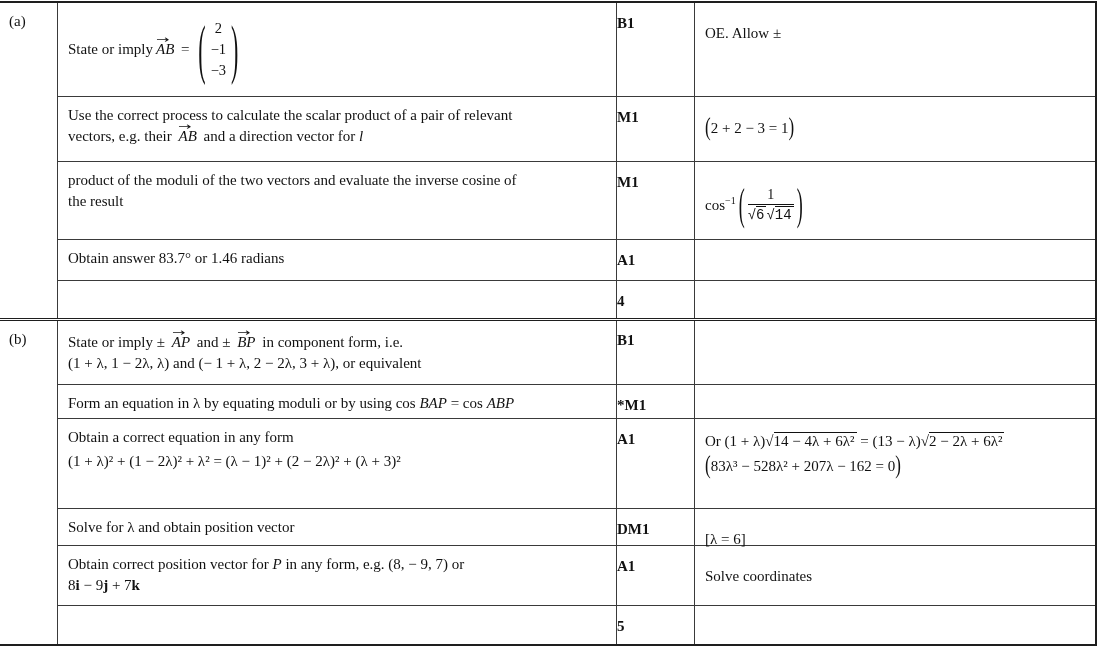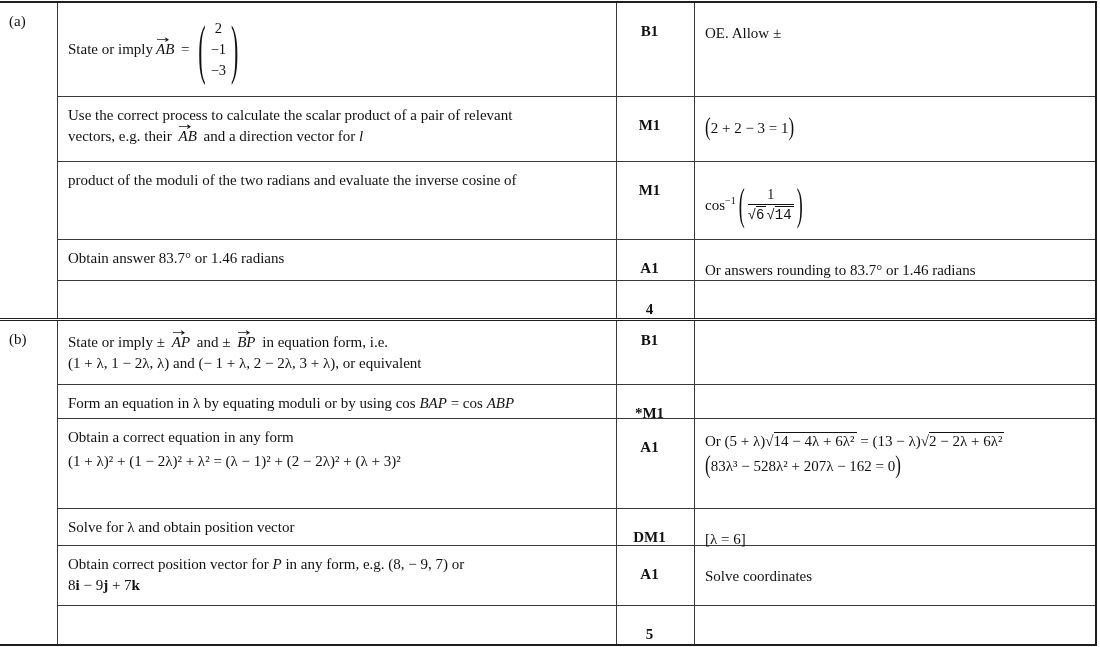--- a/index.html
+++ b/index.html
@@ -12,21 +12,21 @@
   }
   .sheet { width:1097px; margin-top:1px; border-right:2px solid var(--line2); }
   .section { display:flex; }
   .section-a { border-top:2px solid var(--line2); height:317px; }
   .section-b { border-top:3px double var(--line2); height:328px; border-bottom:2px solid var(--line2); }
   .part { width:58px; border-right:1px solid var(--line); padding:10px 0 0 9px; }
   .rows { flex:1; display:flex; flex-direction:column; }
   .row { display:flex; border-bottom:1px solid var(--line); }
   .row.last { border-bottom:none; }
   .desc { width:559px; border-right:1px solid var(--line); padding:8px 6px 0 10px; line-height:21px; }
-  .mark { width:78px; border-right:1px solid var(--line); padding:20px 12px 0 0; text-align:center; font-weight:bold; }
+  .mark { width:78px; border-right:1px solid var(--line); padding:12px 12px 0 0; text-align:left; font-weight:bold; }
   .comment { flex:1; padding:20px 8px 0 10px; line-height:21px; }
   .line { display:block; white-space:nowrap; }
   .center-v { display:flex; align-items:center; padding-top:0; }
   sup { font-size:10px; line-height:0; vertical-align:super; }
   .mvar { font-style:italic; }
   .vec { position:relative; display:inline-block; font-style:italic; margin:0 3px; }
   .vec .arrow {
     position:absolute; top:-10px; left:0; font-size:10px; font-style:normal;
     font-family:"DejaVu Sans",sans-serif; transform:scaleX(1.6); transform-origin:left center;
   }
@@ -74,78 +74,78 @@
         <div class="desc">
           <span class="line">Use the correct process to calculate the scalar product of a pair of relevant</span>
           <span class="line"><span>vectors, e.g. their </span><span class="vec"><span class="arrow">→</span><span>AB</span></span><span> and a direction vector for </span><span class="mvar">l</span></span>
         </div>
         <div class="mark">M1</div>
         <div class="comment"><span class="tallp">(</span><span>2 + 2 − 3 = 1</span><span class="tallp">)</span></div>
       </div>
 
       <div class="row" style="height:78px">
         <div class="desc">
-          <span class="line">product of the moduli of the two radians and evaluate the inverse cosine of</span>
+          <span class="line">product of the moduli of the two vectors and evaluate the inverse cosine of</span>
+          <span class="line">the result</span>
         </div>
         <div class="mark">M1</div>
         <div class="comment">
           <span class="cosrow">
               <span><span>cos</span><sup>−1</sup></span>
               <span class="bigp2">(</span>
               <span class="frac">
                 <span class="num">1</span>
                 <span class="den"><span>√</span><span class="sqb">6</span><span>√</span><span class="sqb">14</span></span>
               </span>
               <span class="bigp2">)</span>
             </span>
         </div>
       </div>
 
       <div class="row" style="height:41px">
         <div class="desc"><span>Obtain answer 83.7° or 1.46 radians</span></div>
         <div class="mark">A1</div>
-        <div class="comment"><span>Or answers rounding to 83.7° or 1.46 radians</span></div>
       </div>
 
       <div class="row last" style="height:37px">
         <div class="desc"></div>
         <div class="mark">4</div>
         <div class="comment"></div>
       </div>
 
     </div>
   </div>
 
   <div class="section section-b">
     <div class="part">(b)</div>
     <div class="rows">
 
       <div class="row" style="height:64px">
         <div class="desc" style="padding-top:11px">
-          <span class="line"><span>State or imply ± </span><span class="vec"><span class="arrow">→</span><span>AP</span></span><span> and ± </span><span class="vec"><span class="arrow">→</span><span>BP</span></span><span> in equation form, i.e.</span></span>
+          <span class="line"><span>State or imply ± </span><span class="vec"><span class="arrow">→</span><span>AP</span></span><span> and ± </span><span class="vec"><span class="arrow">→</span><span>BP</span></span><span> in component form, i.e.</span></span>
           <span class="line">(1 + λ, 1 − 2λ, λ) and (− 1 + λ, 2 − 2λ, 3 + λ), or equivalent</span>
         </div>
         <div class="mark" style="padding-top:11px">B1</div>
         <div class="comment"></div>
       </div>
 
       <div class="row" style="height:34px">
         <div class="desc"><span>Form an equation in λ by equating moduli or by using cos </span><span class="mvar">BAP</span><span> = cos </span><span class="mvar">ABP</span></div>
         <div class="mark">*M1</div>
         <div class="comment"></div>
       </div>
 
       <div class="row" style="height:90px">
         <div class="desc">
           <span class="line">Obtain a correct equation in any form</span>
           <span class="line" style="line-height:26px">(1 + λ)² + (1 − 2λ)² + λ² = (λ − 1)² + (2 − 2λ)² + (λ + 3)²</span>
         </div>
         <div class="mark">A1</div>
         <div class="comment" style="padding-top:12px">
-          <span class="line"><span>Or </span><span>(5 + λ)</span><span>√</span><span class="sqb">14 − 4λ + 6λ²</span><span> = </span><span>(13 − λ)</span><span>√</span><span class="sqb">2 − 2λ + 6λ²</span></span>
+          <span class="line"><span>Or </span><span>(1 + λ)</span><span>√</span><span class="sqb">14 − 4λ + 6λ²</span><span> = </span><span>(13 − λ)</span><span>√</span><span class="sqb">2 − 2λ + 6λ²</span></span>
           <span class="line" style="line-height:27px"><span class="tallp">(</span><span>83λ³ − 528λ² + 207λ − 162 = 0</span><span class="tallp">)</span></span>
         </div>
       </div>
 
       <div class="row" style="height:37px">
         <div class="desc"><span>Solve for λ and obtain position vector</span></div>
         <div class="mark">DM1</div>
         <div class="comment"><span>[λ = 6]</span></div>
       </div>
 

